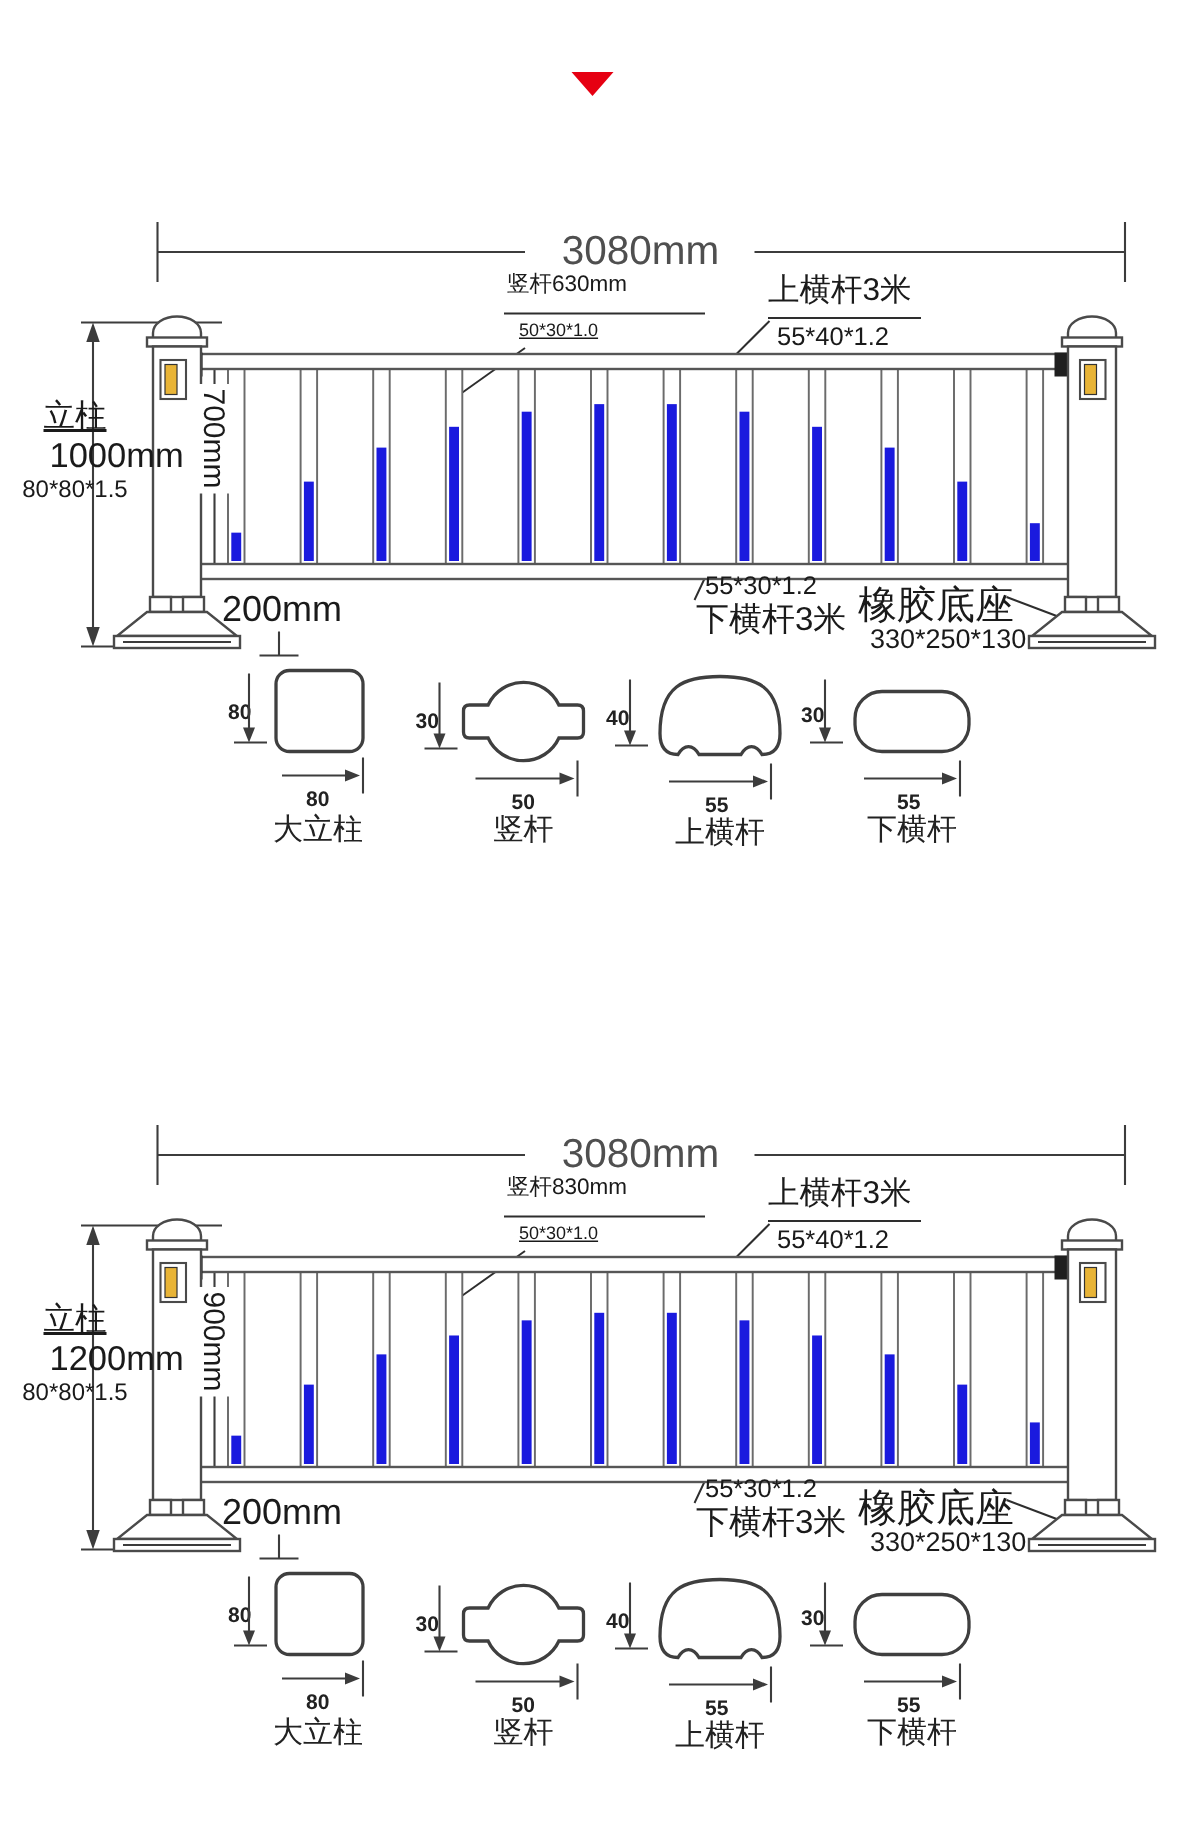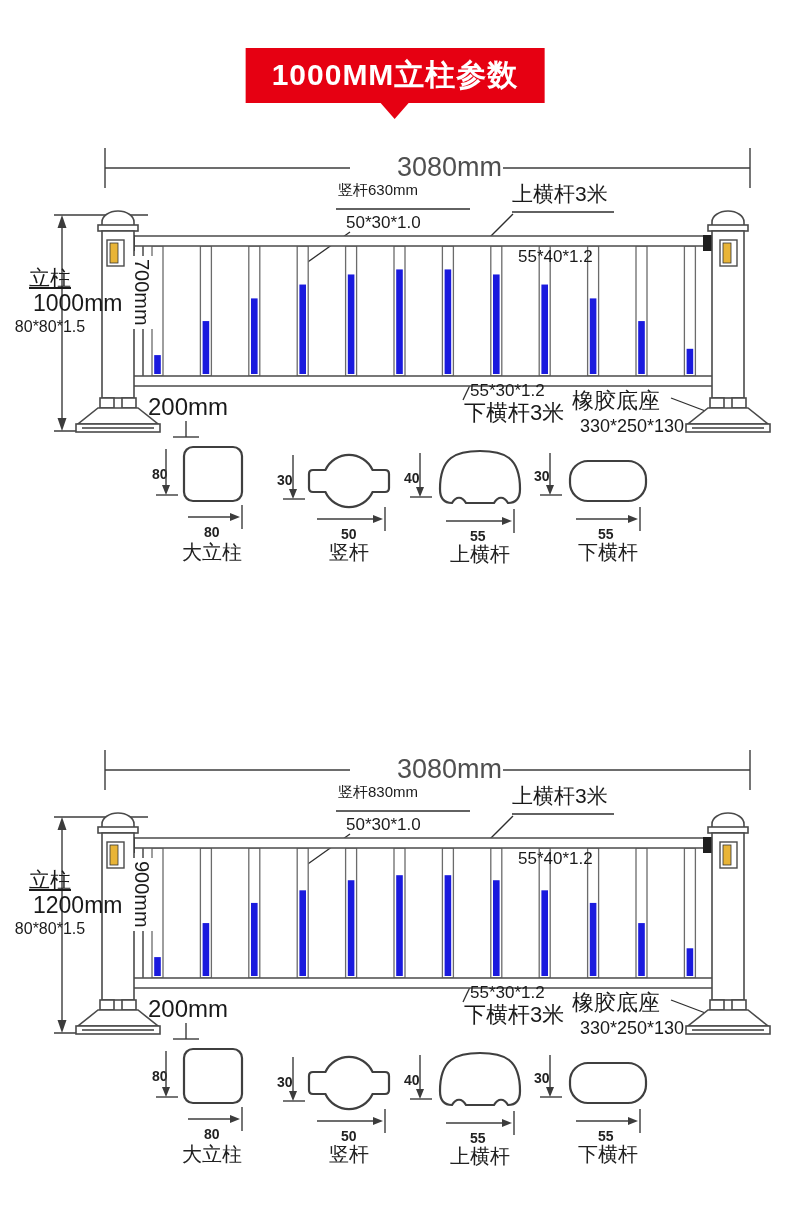--- a/index.html
+++ b/index.html
@@ -14,34 +14,34 @@
   .banner-wrap{position:absolute;top:48px;left:50%;transform:translateX(-50%);text-align:center;}
   .banner{background:var(--banner-red,#e60012);color:#fff;font-size:30px;font-weight:bold;
           letter-spacing:1px;padding:7px 26px;white-space:nowrap;}
   .banner-tail{width:0;height:0;margin:0 auto;border-left:14px solid transparent;
           border-right:14px solid transparent;border-top:16px solid var(--banner-red,#e60012);}
 
   
   .drawing{position:absolute;top:140px;left:0;width:790px;height:305px;}
   .drawing svg{position:absolute;top:0;left:0;}
   .lbl{position:absolute;white-space:nowrap;line-height:1.1;}
-  .l-total{left:352px;top:13px;width:150px;text-align:right;font-size:27px;color:#4f4f4f;}
+  .l-total{left:352px;top:13px;width:150px;text-align:center;font-size:27px;color:#4f4f4f;}
   .l-vbar{left:338px;top:42px;font-size:15px;}
-  .l-vspec{left:346px;top:74px;font-size:17px;}
+  .l-vspec{left:346px;top:74px;font-size:12px;text-decoration:underline;}
   .l-trail{left:512px;top:42px;font-size:21px;}
-  .l-tspec{left:518px;top:76px;font-size:17px;margin-top:32px;}
+  .l-tspec{left:518px;top:76px;font-size:17px;}
   .l-post{left:0;top:126px;width:100px;text-align:center;}
   .l-post .a{display:block;font-size:21px;text-decoration:underline;}
   .l-post .b{display:block;font-size:23px;margin-top:2px;padding-left:33px;}
   .l-post .c{display:block;font-size:16px;margin-top:2px;}
   .l-inner{left:131px;top:116px;font-size:20px;writing-mode:vertical-rl;background:#fff;padding:3px 0;}
   .l-200{left:148px;top:254px;font-size:24px;}
   .l-bspec{left:470px;top:242px;font-size:17px;}
   .l-brail{left:464px;top:261px;font-size:22px;}
-  .l-base{left:572px;top:249px;font-size:22px;text-align:right;}
+  .l-base{left:572px;top:249px;font-size:26px;text-align:right;}
   .l-basespec{left:580px;top:277px;font-size:18px;}
 
   
   .dim{stroke:#3c3c3c;stroke-width:1.4;fill:none;}
   .arrow{fill:#3c3c3c;stroke:none;}
   .rail{fill:#fff;stroke:#565656;stroke-width:1.6;}
   .postbody{fill:#fff;stroke:#4a4a4a;stroke-width:1.6;}
   .tube{fill:#fff;stroke:#6b6b6b;stroke-width:1.3;}
   .blue{fill:var(--bar-blue,#1a1ade);}
   .nub{fill:#1f1f1f;}
@@ -55,21 +55,20 @@
   .fig-0{left:138px;} .fig-1{left:265px;} .fig-2{left:392px;} .fig-3{left:522px;}
   .shape{fill:#fff;stroke:#3f3f3f;stroke-width:2.2;}
   text.num{font-size:14px;font-weight:bold;fill:#222;}
   text.cap{font-size:20px;fill:#222;}
 </style>
 </head>
 <body>
 
 <section class="panel" id="panel-0">
   <div class="banner-wrap">
-    <div class="banner">1000MM立柱参数</div>
     <div class="banner-tail"></div>
   </div>
 
   <div class="drawing">
     <svg width="790" height="305" viewBox="0 0 790 305">
 
       <g>
         <line class="dim" x1="105" y1="8" x2="105" y2="48"></line>
         <line class="dim" x1="750" y1="8" x2="750" y2="48"></line>
         <line class="dim" x1="105" y1="28" x2="350" y2="28"></line>

